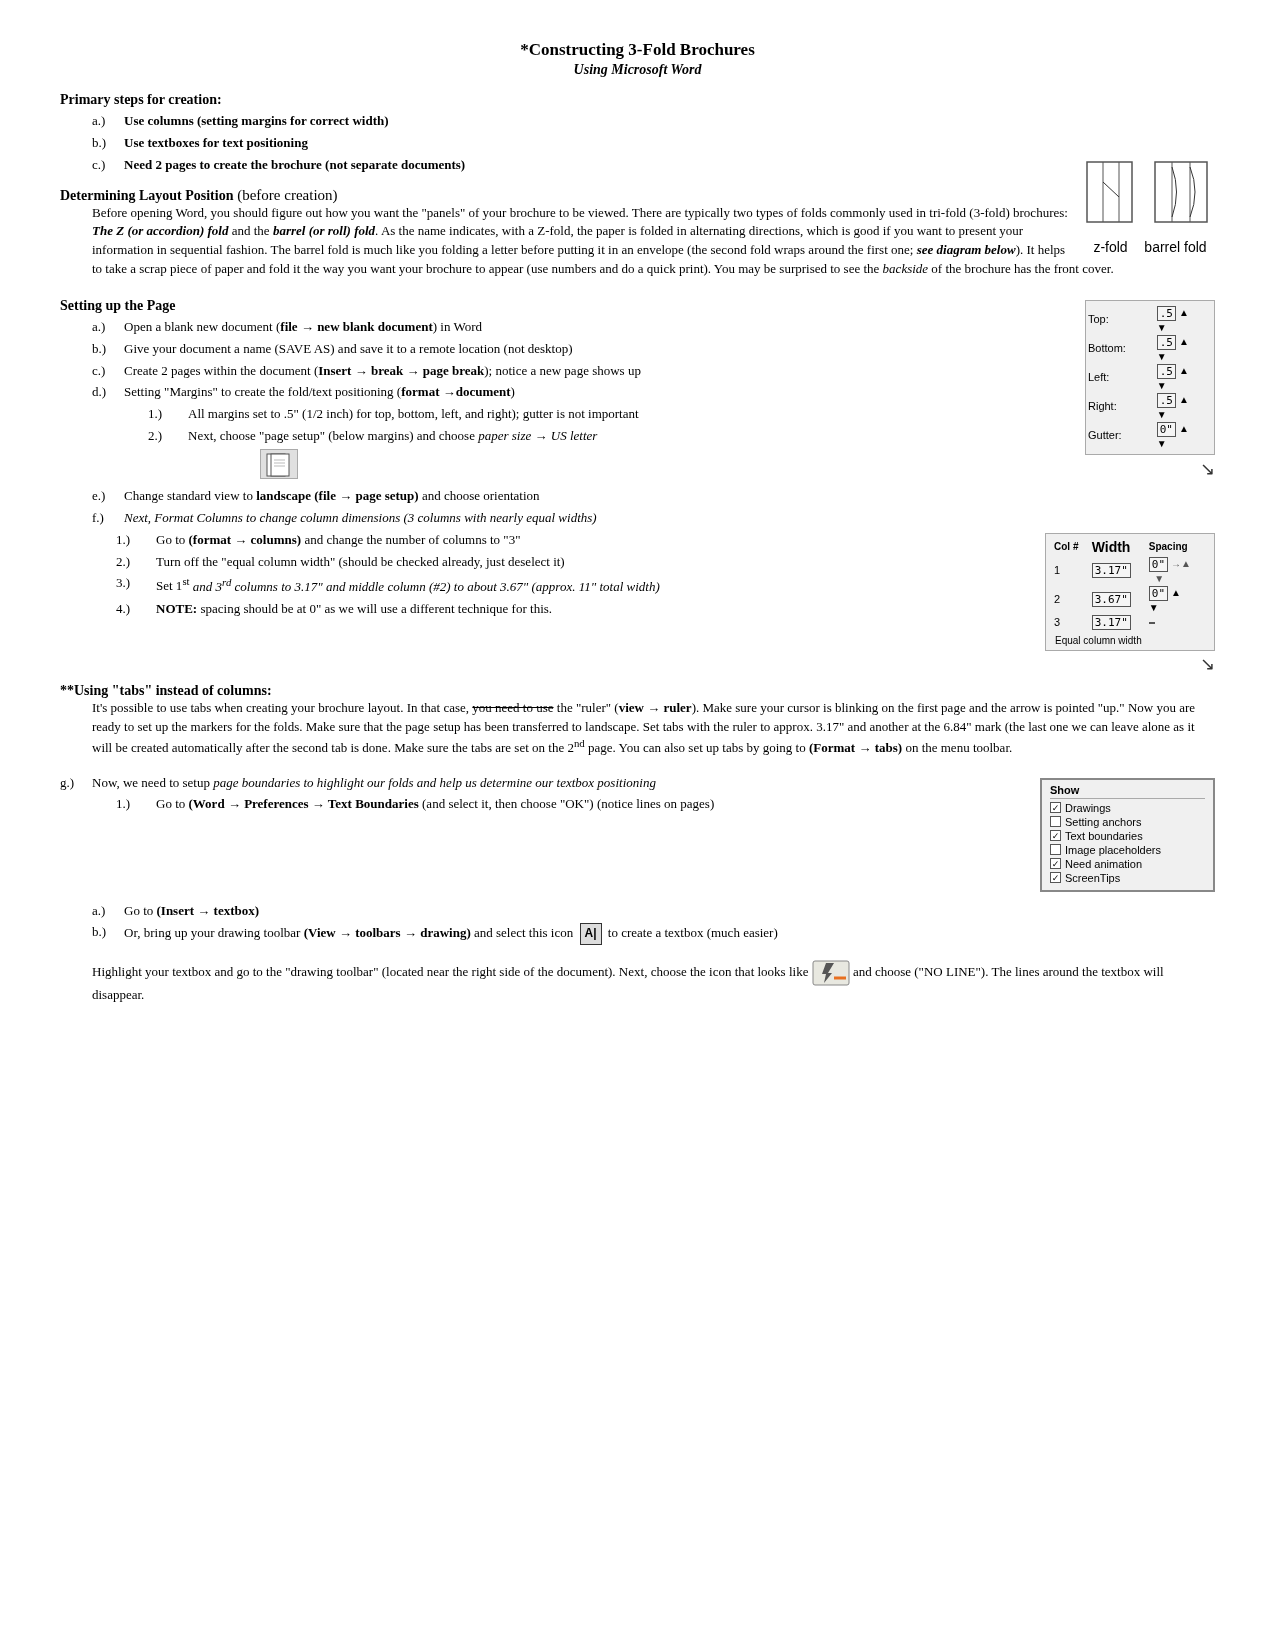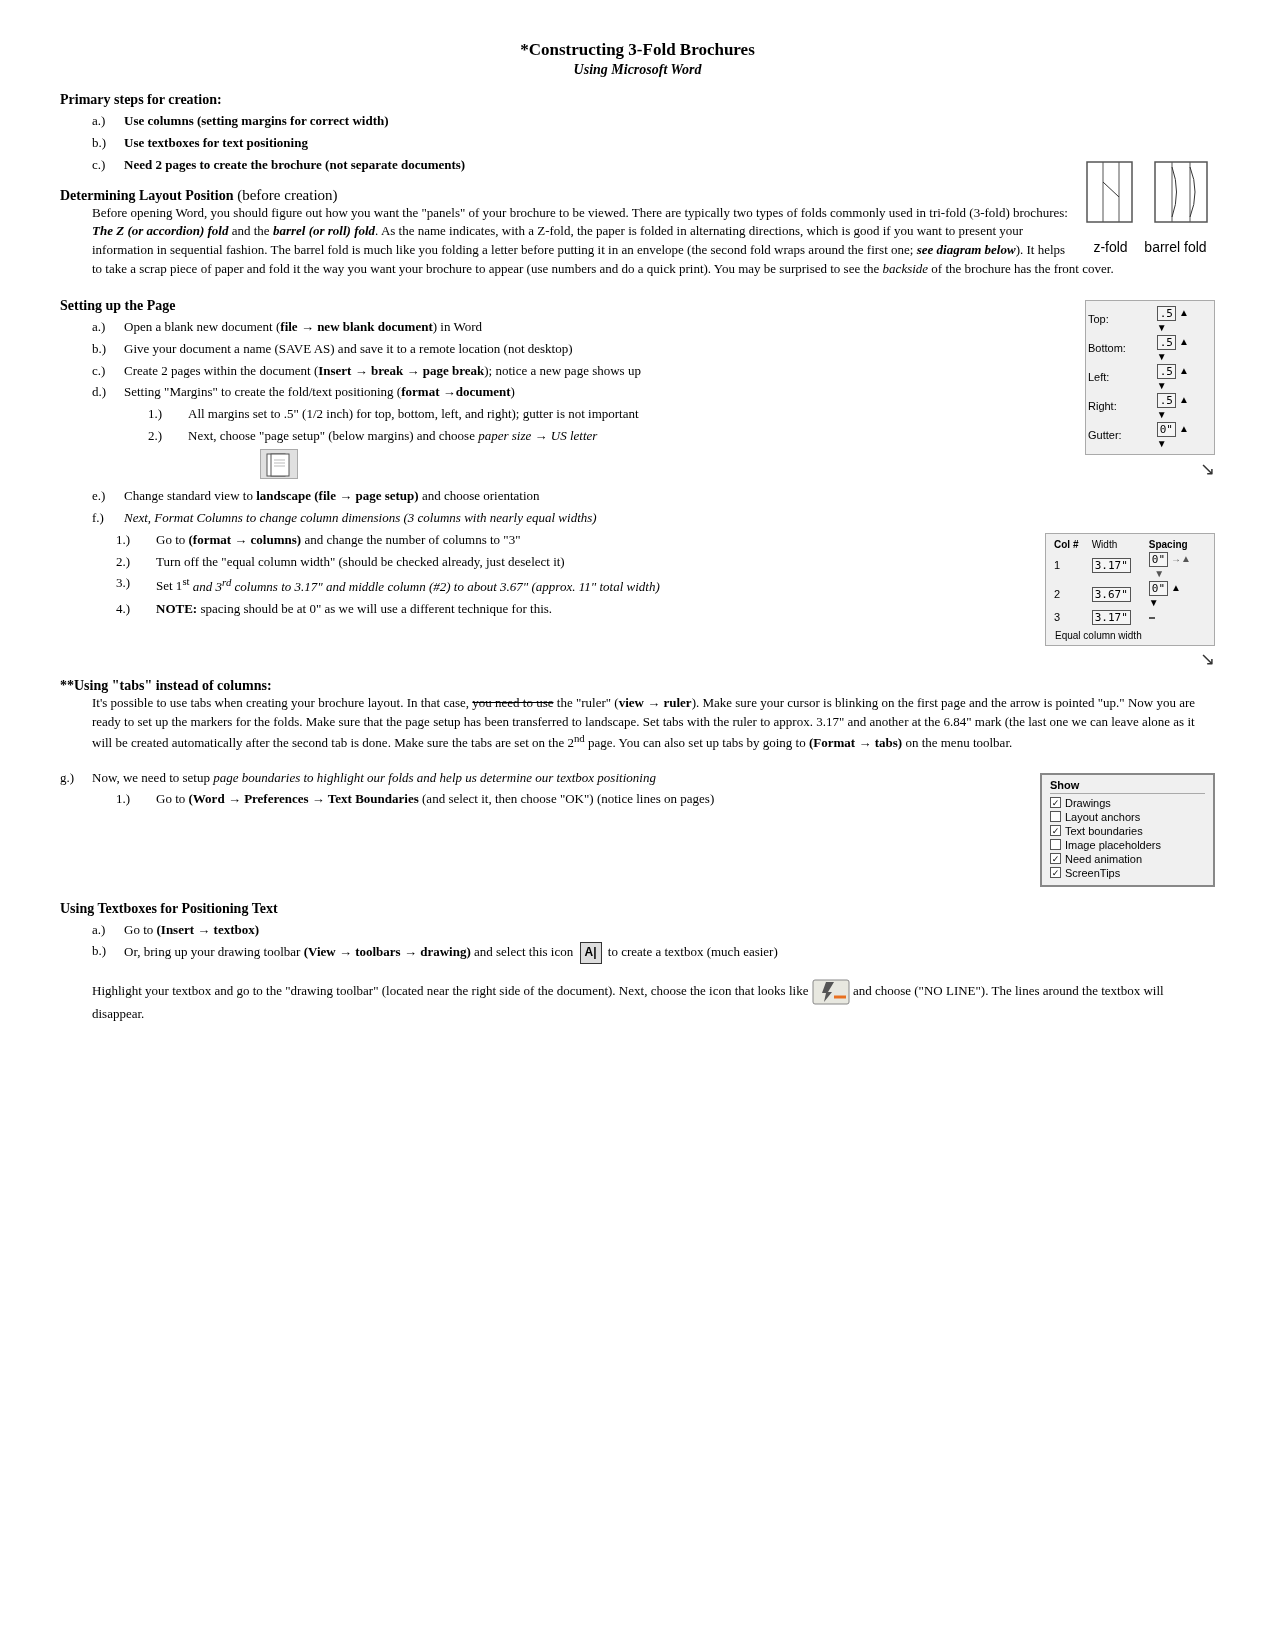--- a/index.html
+++ b/index.html
@@ -276,21 +276,21 @@
         <span><i>Next, Format Columns to change column dimensions (3 columns with nearly equal widths)</i></span>
       </div>
     </div>
 
     <div class="float-right-cols">
       <div class="cols-box">
         <table>
           <tbody>
               <tr>
             <td style="font-weight:bold; font-size:10px;">Col #</td>
-            <td style="font-weight:normal; font-size:10px;">Width</td>
+            <td style="font-weight:bold; font-size:14px;">Width</td>
             <td style="font-weight:bold; font-size:10px;">Spacing</td>
           </tr>
           <tr>
             <td>1</td>
             <td><span class="inline-box">3.17"</span></td>
             <td><span class="inline-box">0"</span> <span style="font-size:10px; color:#555;">→▲<br>&nbsp;&nbsp;▼</span></td>
           </tr>
           <tr>
             <td>2</td>
             <td><span class="inline-box">3.67"</span></td>
@@ -344,21 +344,21 @@
 
     <div class="float-right-show">
       <div class="show-box">
         <div class="show-title">Show</div>
         <div class="show-item">
           <span class="cb checked"></span>
           <span>Drawings</span>
         </div>
         <div class="show-item">
           <span class="cb"></span>
-          <span>Layout anchors</span>
+          <span>Setting anchors</span>
         </div>
         <div class="show-item">
           <span class="cb checked"></span>
           <span>Text boundaries</span>
         </div>
         <div class="show-item">
           <span class="cb"></span>
           <span>Image placeholders</span>
         </div>
         <div class="show-item">
@@ -378,21 +378,20 @@
     </div>
     <div class="indent2">
       <div class="list-item">
         <span class="list-label2">1.)</span>
         <span>Go to <b>(Word <span class="arrow">→</span> Preferences <span class="arrow">→</span> Text Boundaries</b> (and select it, then choose "OK") (notice lines on pages)</span>
       </div>
     </div>
   </div>
 
   <div style="margin-top:10px;" class="clearfix">
-    <div class="section-heading">Using Textboxes for Positioning Text</div>
     <div class="indent1" style="margin-top:4px;">
       <div class="list-item">
         <span class="list-label">a.)</span>
         <span>Go to <b>(Insert <span class="arrow">→</span> textbox)</b></span>
       </div>
       <div class="list-item">
         <span class="list-label">b.)</span>
         <span>Or, bring up your drawing toolbar <b>(View <span class="arrow">→</span> toolbars <span class="arrow">→</span> drawing)</b> and select
           this icon
           <span class="textbox-icon-mock">A|</span>

